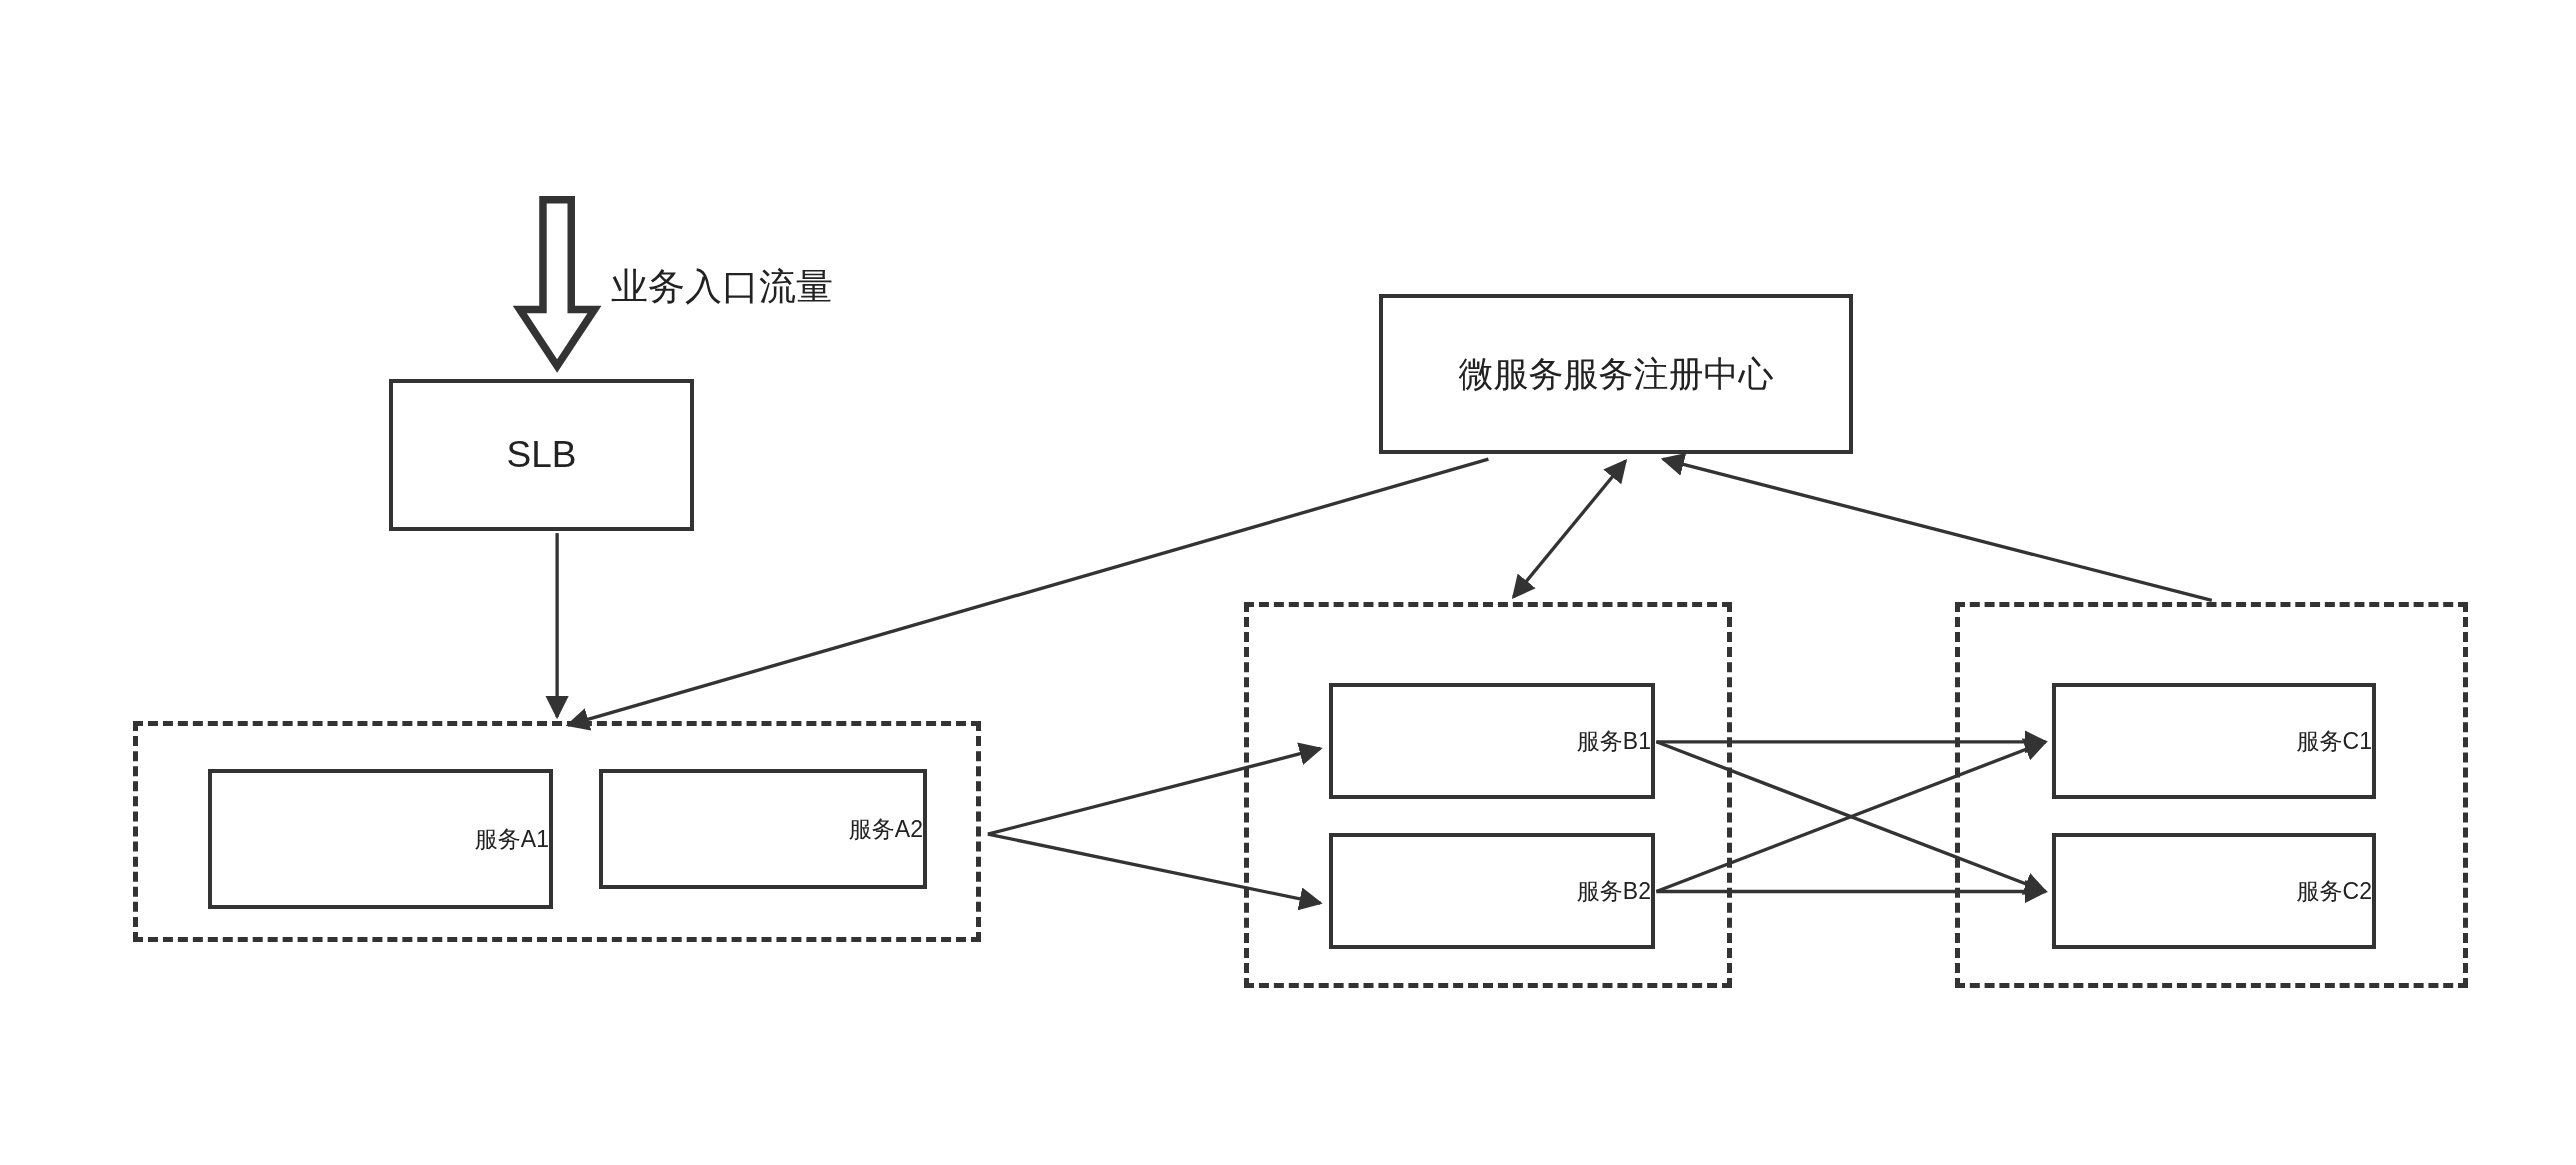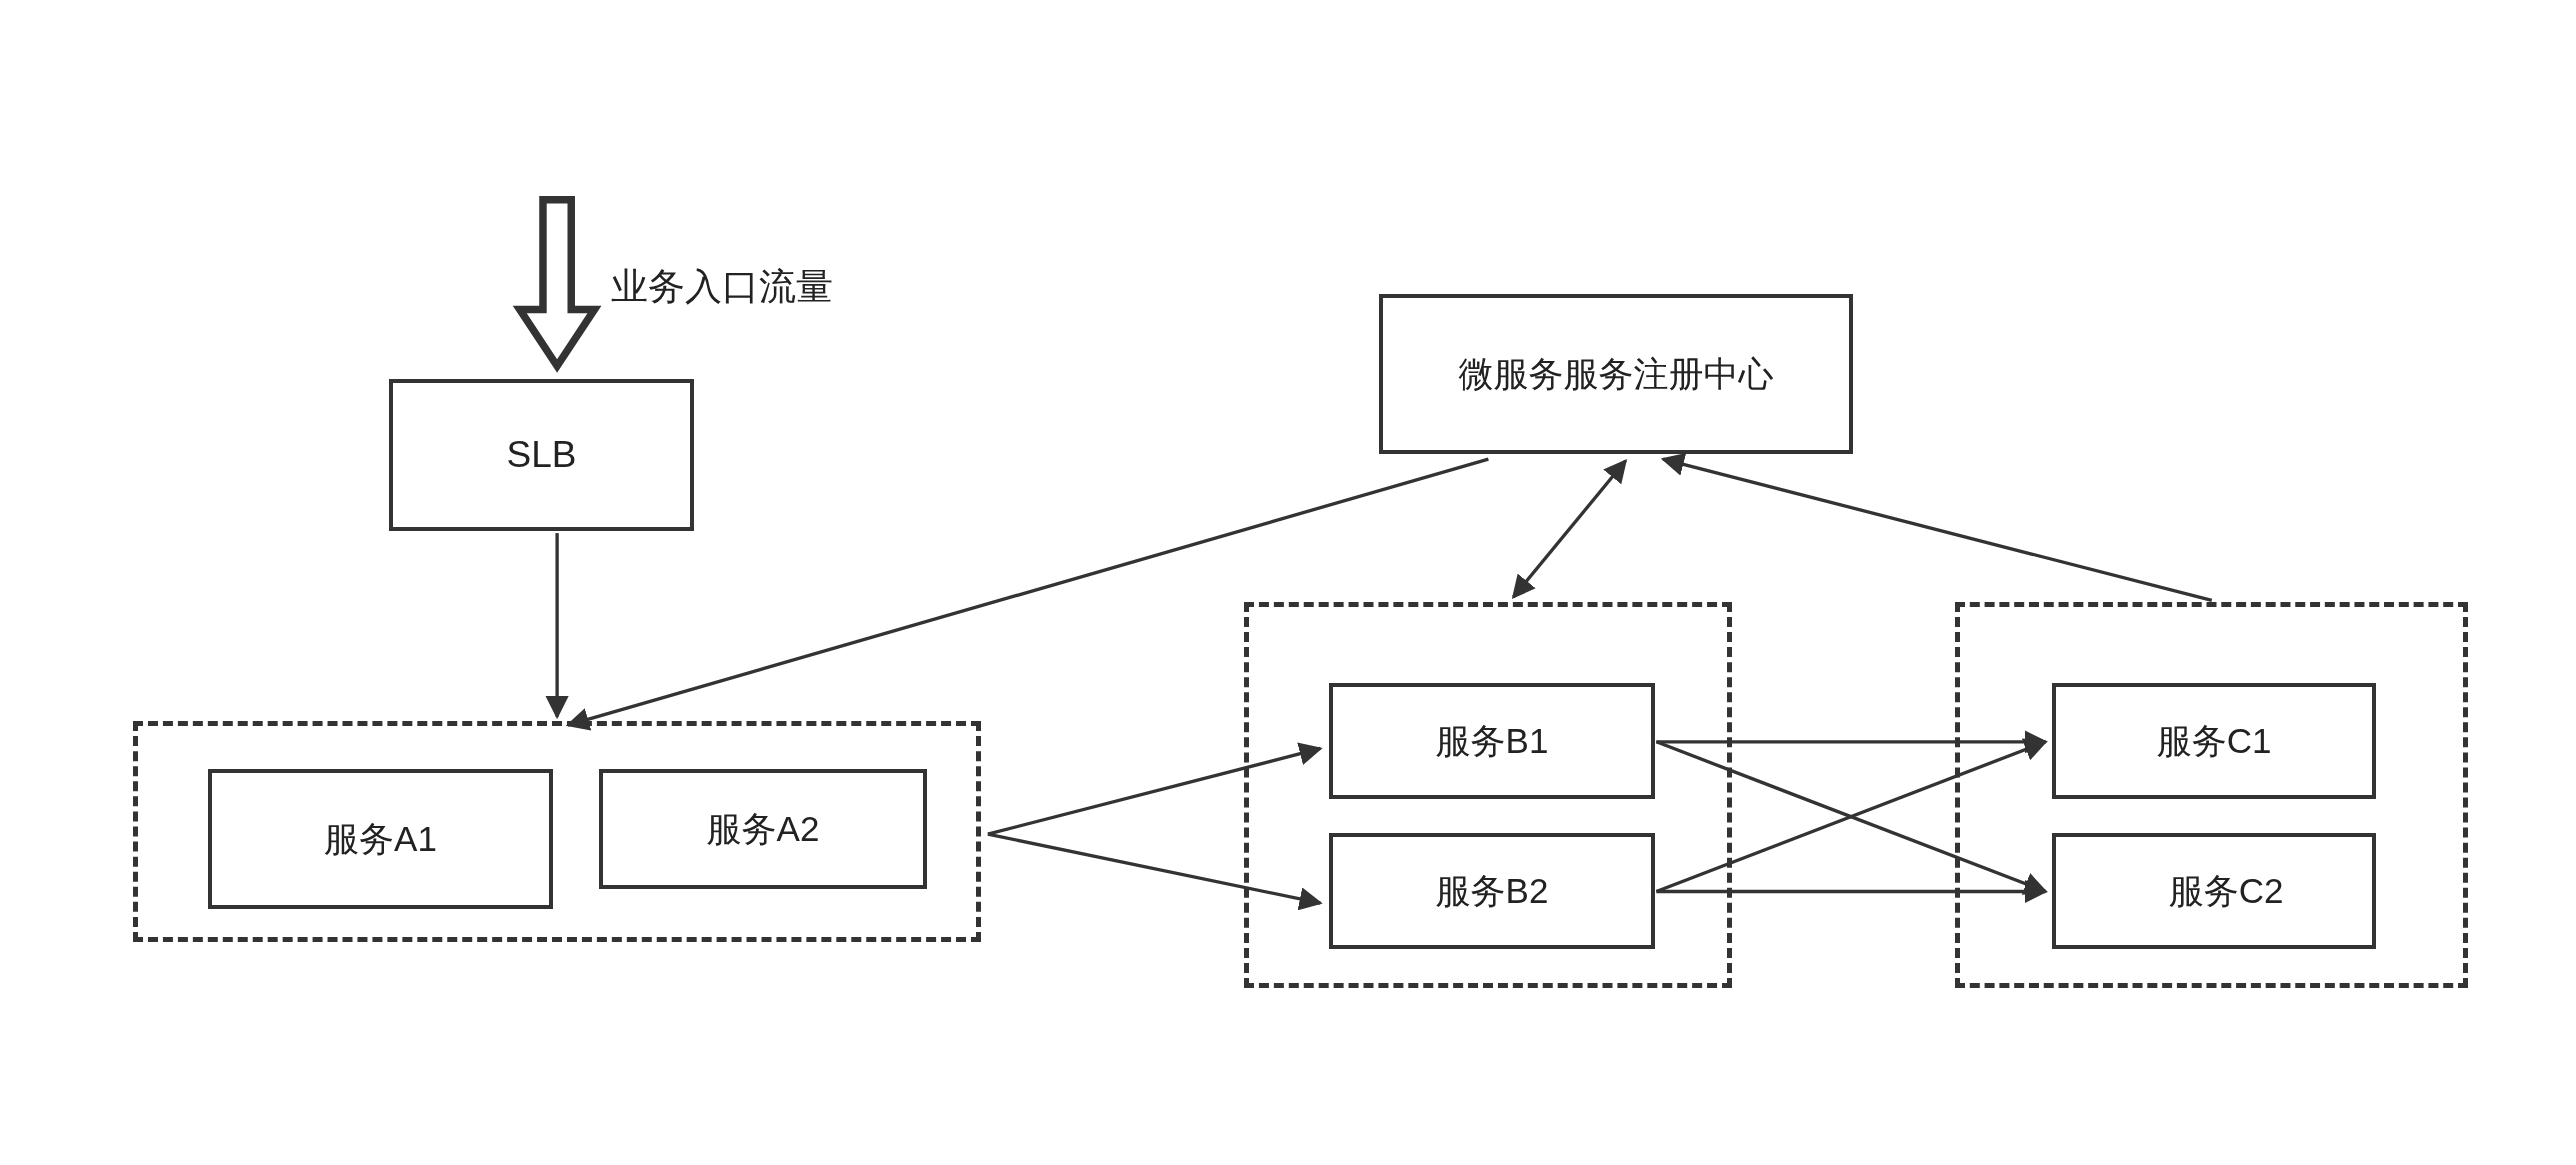--- a/index.html
+++ b/index.html
@@ -54,21 +54,22 @@
     height: 160px;
     font-size: 35px;
     flex-direction: row;
   }
   .node-registry .line {
     display: block;
   }
   .node-service {
     width: 345px;
     height: 116px;
-    font-size: 35px;
+    font-size: 23px;
+    justify-content: flex-end;
   }
   
   .group {
     position: absolute;
     box-sizing: border-box;
     border: 5px dashed #333333;
     background: transparent;
     z-index: 1;
   }
   .group-a { left: 133px;  top: 721px; width: 848px; height: 221px; }

